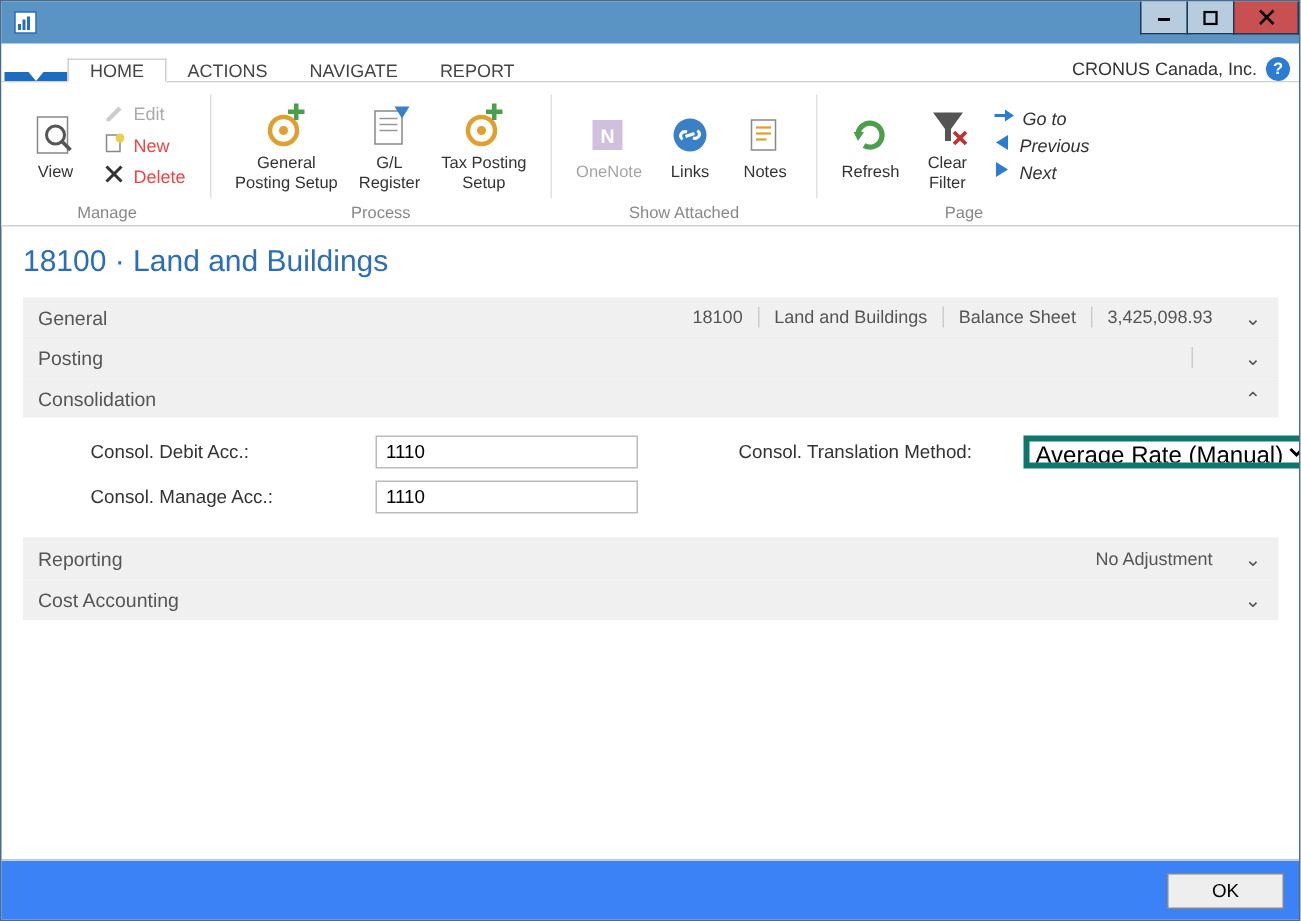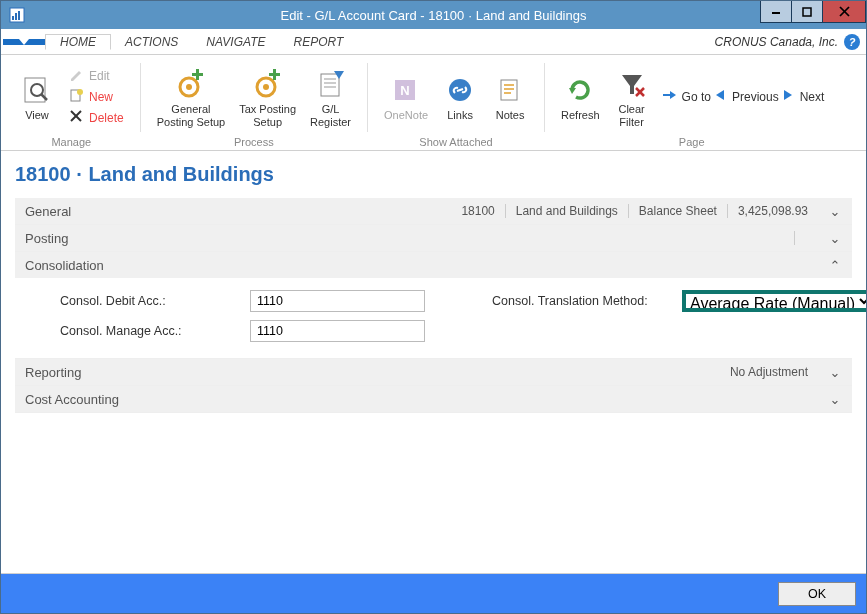--- a/index.html
+++ b/index.html
@@ -7,46 +7,46 @@
   .window { width: 867px; height: 614px; background: #fff; border: 1px solid #4a6b8a; display: flex; flex-direction: column; box-shadow: 0 0 10px rgba(0,0,0,0.3); }
   
   .titlebar { background: #5a94c4; height: 28px; display: flex; align-items: center; position: relative; }
   .titlebar .app-icon { width: 20px; height: 20px; margin-left: 6px; display: flex; align-items: center; justify-content: center; }
   .titlebar .title-text { position: absolute; left: 0; right: 0; text-align: center; color: #fff; font-size: 13px; pointer-events: none; }
   .titlebar .win-controls { margin-left: auto; display: flex; height: 100%; }
   .titlebar .win-btn { width: 32px; height: 22px; border: 1px solid #1a3a5a; border-top: none; display: flex; align-items: center; justify-content: center; margin-left: -1px; font-size: 11px; font-weight: bold; color: #000; }
   .titlebar .win-btn.min, .titlebar .win-btn.max { background: #b8cce0; }
   .titlebar .win-btn.close { background: #c85050; color: #000; width: 44px; font-size: 13px; }
   
-  .ribbon-tabs { height: 26px; display: flex; align-items: center; background: #fff; border-bottom: 1px solid #d0d0d0; padding-left: 2px; font-style: italic; }
+  .ribbon-tabs { height: 26px; display: flex; align-items: flex-end; background: #fff; border-bottom: 1px solid #d0d0d0; padding-left: 2px; }
   .ribbon-tabs .file-tab { width: 42px; background: #1a6dc3; display: flex; align-items: center; justify-content: center; }
   .ribbon-tabs .file-tab svg { width: 10px; height: 6px; }
   .ribbon-tabs .tab { padding: 0 14px; display: flex; align-items: center; font-size: 12px; color: #444; cursor: pointer; }
   .ribbon-tabs .tab.active { border: 1px solid #d0d0d0; border-bottom: 1px solid #fff; margin-bottom: -1px; background: #fff; }
   .ribbon-tabs .spacer { flex: 1; }
   .ribbon-tabs .company { font-size: 12px; color: #333; display: flex; align-items: center; padding-right: 6px; gap: 6px; }
   .ribbon-tabs .help-icon { width: 16px; height: 16px; background: #2a7dd3; border-radius: 50%; color: #fff; font-size: 11px; font-weight: bold; display: flex; align-items: center; justify-content: center; }
   
   .ribbon { height: 96px; background: #fff; border-bottom: 1px solid #d0d0d0; display: flex; align-items: stretch; padding: 2px 6px 0 6px; }
   .ribbon-group { display: flex; flex-direction: column; align-items: center; padding: 0 6px; }
   .ribbon-group-content { flex: 1; display: flex; align-items: center; gap: 2px; }
   .ribbon-group-label { font-size: 11px; color: #888; padding-bottom: 2px; text-align: center; }
   .ribbon-sep { width: 1px; background: #e0e0e0; margin: 6px 4px 18px 4px; }
   .big-btn { display: flex; flex-direction: column; align-items: center; justify-content: flex-start; padding: 4px 6px 2px 6px; min-width: 48px; cursor: pointer; }
   .big-btn.disabled { opacity: 0.45; cursor: default; }
   .big-btn .ic { width: 34px; height: 34px; display: flex; align-items: center; justify-content: center; margin-bottom: 2px; }
   .big-btn .lbl { font-size: 11px; color: #333; text-align: center; line-height: 1.15; }
   .small-btns { display: flex; flex-direction: column; gap: 2px; padding: 2px 2px; }
   .small-btn { display: flex; align-items: center; gap: 6px; padding: 1px 4px; font-size: 12px; color: #ef4444; cursor: pointer; }
   .small-btn.disabled { color: #aaa; cursor: default; }
-  .nav-btns { display: flex; flex-direction: row; gap: 3px; padding: 2px 4px; align-self: center; }
+  .nav-btns { display: flex; flex-direction: column; gap: 3px; padding: 2px 4px; align-self: center; font-style: italic; }
   .nav-btn { display: flex; align-items: center; gap: 6px; font-size: 12px; color: #333; cursor: pointer; }
   
   .content { flex: 1; overflow: auto; padding: 12px 14px 8px 14px; }
-  .page-title { font-size: 20px; color: #2a6db8; font-weight: 700; margin-bottom: 12px; }
+  .page-title { font-size: 20px; color: #2a6db8; font-weight: 400; margin-bottom: 12px; }
   
   .fasttab { border-bottom: 1px solid #eee; }
   .ft-header { background: #f0f0f0; height: 26px; display: flex; align-items: center; padding: 0 10px; font-size: 13px; color: #555; cursor: pointer; }
   .ft-header .ft-title { flex: 1; }
   .ft-summary { display: flex; gap: 0; align-items: center; font-size: 12px; color: #555; }
   .ft-summary span { padding: 0 10px; border-left: 1px solid #ccc; }
   .ft-summary span:first-child { border-left: none; }
   .chev { width: 14px; text-align: center; color: #555; margin-left: 10px; }
   
   .ft-body { padding: 12px 8px 16px 8px; display: flex; gap: 30px; }
@@ -66,21 +66,20 @@
 
   <div class="titlebar">
     <div class="app-icon">
       <svg width="16" height="16" viewBox="0 0 16 16">
           <rect x="1" y="1" width="14" height="14" fill="#fff" stroke="#2a6db8"></rect>
           <rect x="3" y="9" width="2" height="4" fill="#2a6db8"></rect>
           <rect x="6" y="6" width="2" height="7" fill="#2a6db8"></rect>
           <rect x="9" y="4" width="2" height="9" fill="#2a6db8"></rect>
         </svg>
     </div>
-    <div class="title-text">Edit - G/L Account Card - 18100 · Land and Buildings</div>
     <div class="win-controls">
       <div class="win-btn min">
           <svg width="10" height="10">
             <rect x="1" y="5" width="8" height="2" fill="#000"></rect>
           </svg>
         </div>
       <div class="win-btn max">
           <svg width="10" height="10">
             <rect x="1" y="1" width="8" height="8" fill="none" stroke="#000" stroke-width="1.5"></rect>
           </svg>
@@ -161,43 +160,43 @@
                 <circle cx="15" cy="20" r="3" fill="#e0a030"></circle>
                 <rect x="22" y="2" width="3" height="11" fill="#4aa04a"></rect>
                 <rect x="18" y="6" width="11" height="3" fill="#4aa04a"></rect>
               </svg>
           </div>
           <div class="lbl" style="white-space:pre-line">General
 Posting Setup</div>
         </div>
         <div class="big-btn">
           <div class="ic">
-            <svg width="34" height="34" viewBox="0 0 34 34">
-                <circle cx="15" cy="20" r="9" fill="none" stroke="#e0a030" stroke-width="3"></circle>
-                <circle cx="15" cy="20" r="3" fill="#e0a030"></circle>
-                <rect x="22" y="2" width="3" height="11" fill="#4aa04a"></rect>
-                <rect x="18" y="6" width="11" height="3" fill="#4aa04a"></rect>
-              </svg>
-          </div>
-          <div class="lbl" style="white-space:pre-line">Tax Posting
-Setup</div>
-        </div>
-        <div class="big-btn">
-          <div class="ic">
             <svg width="30" height="30" viewBox="0 0 30 30">
                 <rect x="5" y="5" width="18" height="22" fill="#fff" stroke="#888"></rect>
                 <line x1="8" y1="10" x2="20" y2="10" stroke="#999"></line>
                 <line x1="8" y1="14" x2="20" y2="14" stroke="#999"></line>
                 <line x1="8" y1="18" x2="20" y2="18" stroke="#999"></line>
                 <polygon points="18,2 28,2 23,10" fill="#3a80c8"></polygon>
               </svg>
           </div>
           <div class="lbl" style="white-space:pre-line">G/L
 Register</div>
         </div>
+        <div class="big-btn">
+          <div class="ic">
+            <svg width="34" height="34" viewBox="0 0 34 34">
+                <circle cx="15" cy="20" r="9" fill="none" stroke="#e0a030" stroke-width="3"></circle>
+                <circle cx="15" cy="20" r="3" fill="#e0a030"></circle>
+                <rect x="22" y="2" width="3" height="11" fill="#4aa04a"></rect>
+                <rect x="18" y="6" width="11" height="3" fill="#4aa04a"></rect>
+              </svg>
+          </div>
+          <div class="lbl" style="white-space:pre-line">Tax Posting
+Setup</div>
+        </div>
       </div>
       <div class="ribbon-group-label">Process</div>
     </div>
     <div class="ribbon-sep"></div>
 
     <div class="ribbon-group">
       <div class="ribbon-group-content">
         <div class="big-btn disabled">
           <div class="ic">
             <svg width="30" height="30" viewBox="0 0 30 30">

